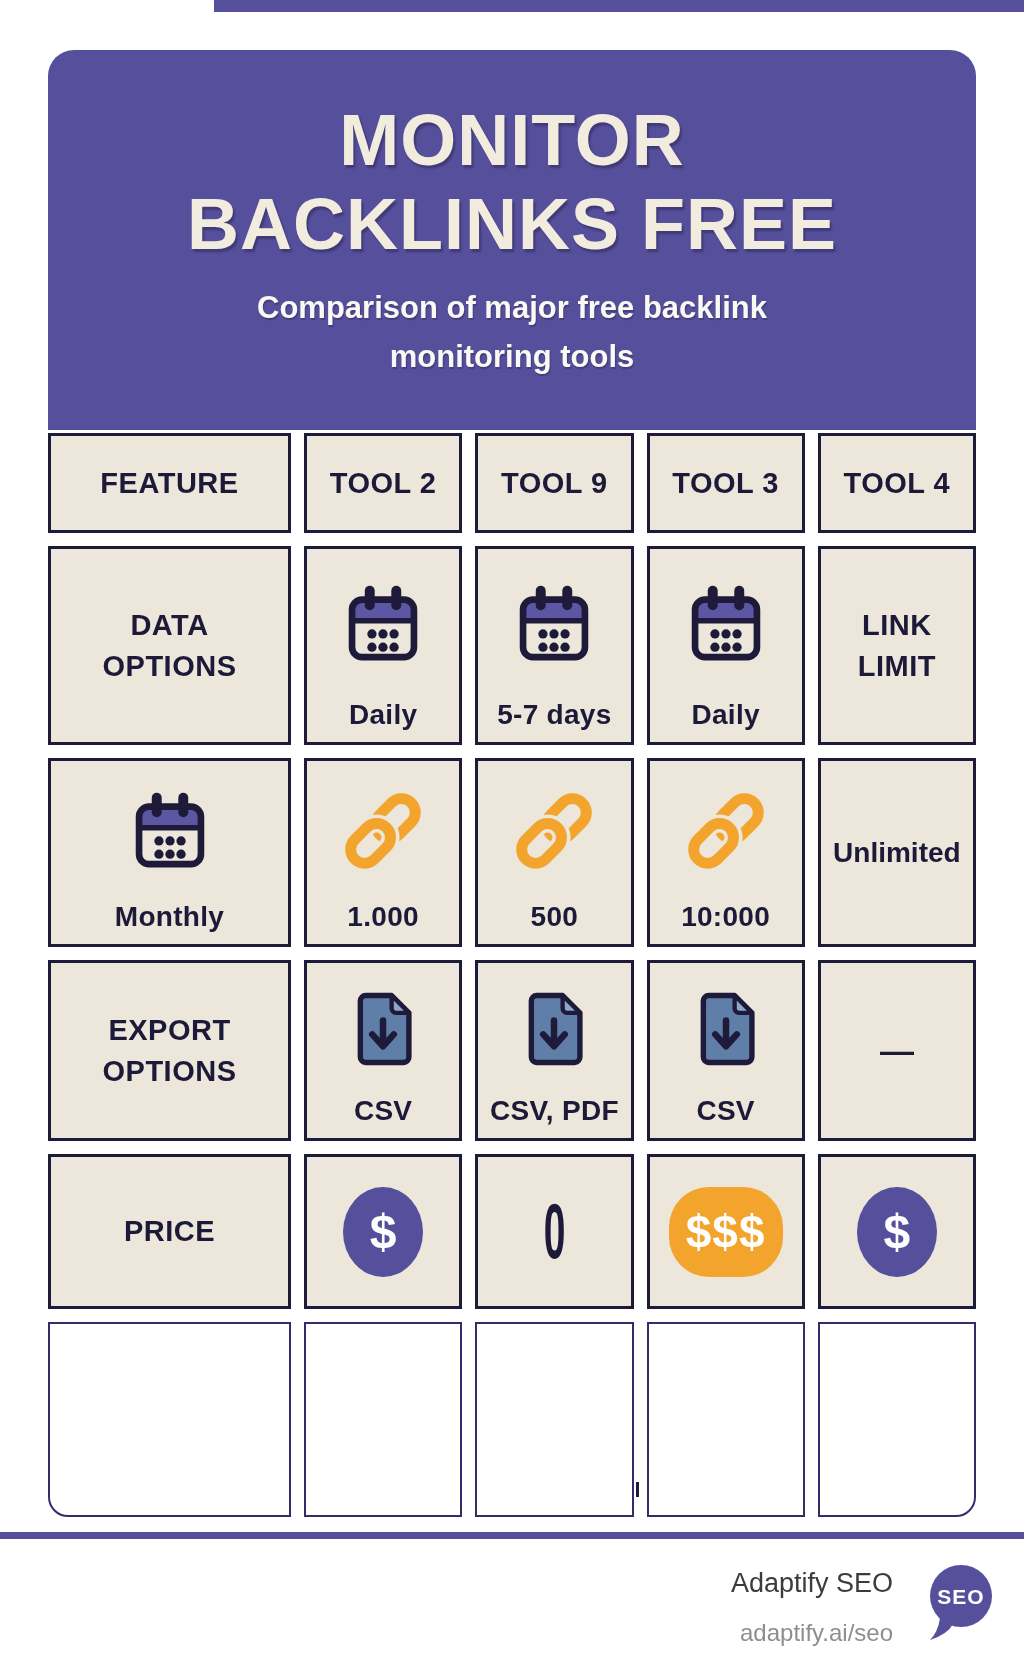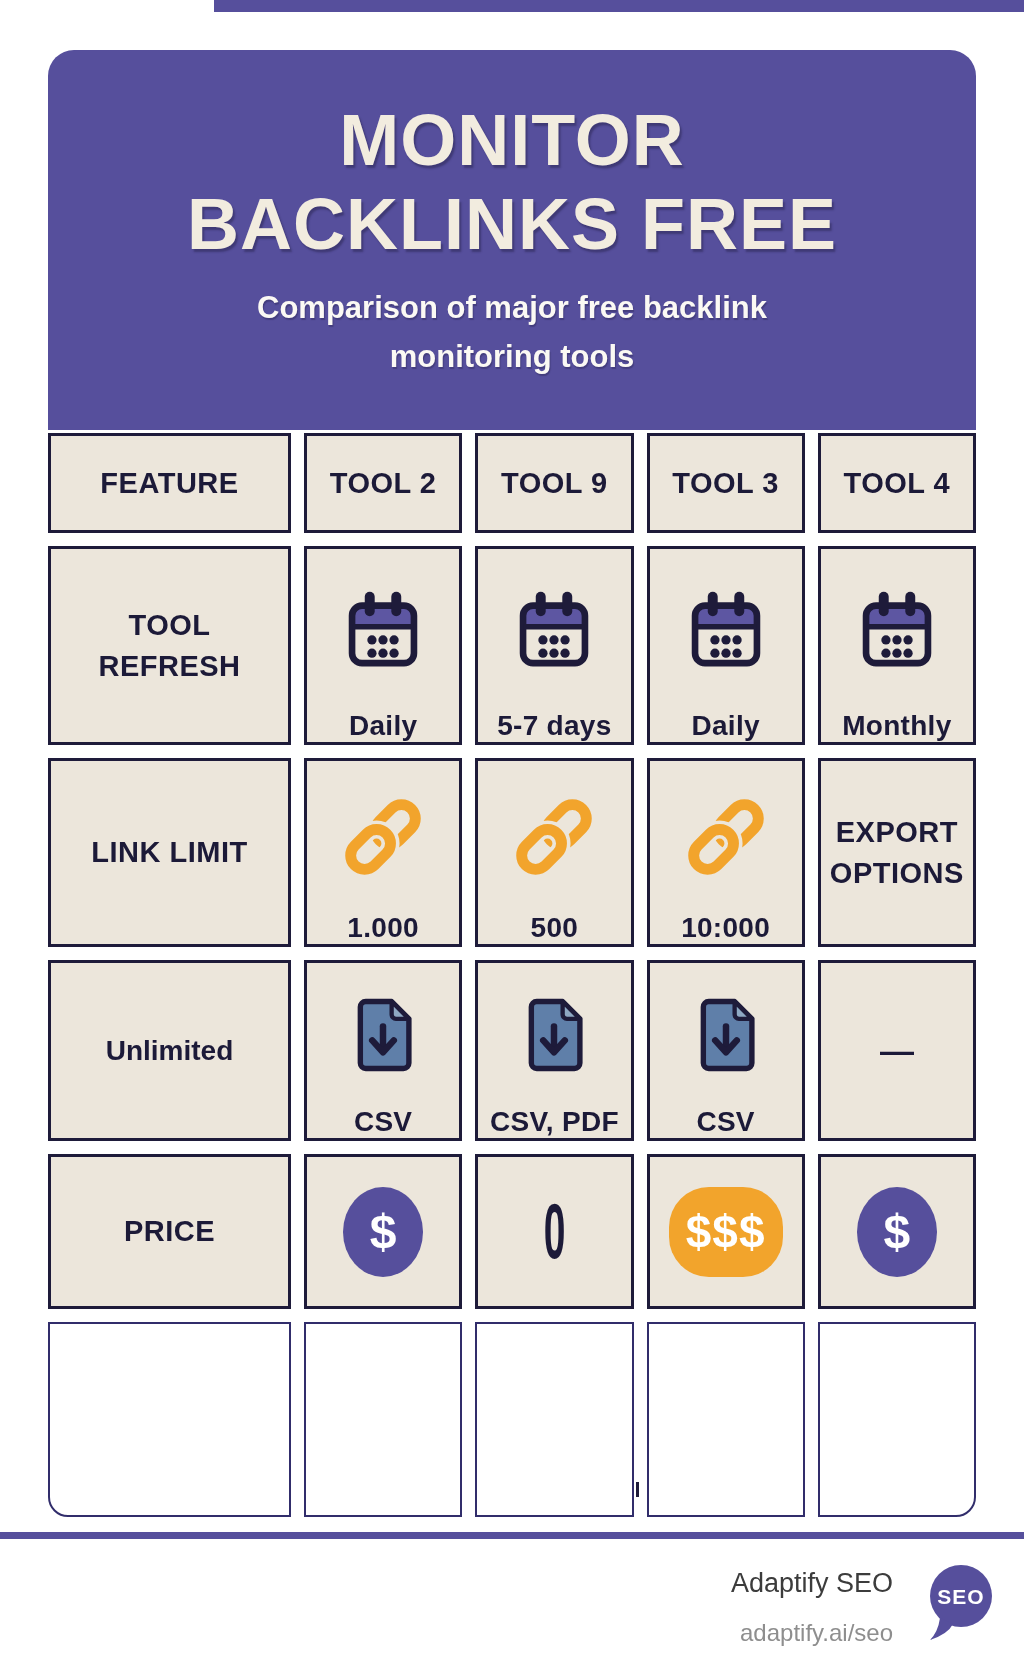--- a/index.html
+++ b/index.html
@@ -23,21 +23,21 @@
   .subtitle{margin-top:16px;color:var(--white-text);font-weight:bold;font-size:31px;line-height:1.6;
     max-width:660px;text-shadow:1px 2px 1px rgba(35,30,70,.35);text-align:center;}
 
   .grid{margin-top:3px;display:grid;grid-template-columns:243px 1fr 1fr 1fr 1fr;
     grid-template-rows:100px 199px 189px 181px 155px 195px;gap:13px;}
   .cell{background:var(--beige);border:3px solid var(--navy);display:flex;align-items:center;
     justify-content:center;color:var(--ink);}
   .cell.colhead{font-size:29px;font-weight:bold;letter-spacing:.5px;}
   .cell.feature{font-size:29px;font-weight:bold;letter-spacing:.5px;text-align:center;line-height:1.4;}
   .cell.feature span{display:block;max-width:175px;}
-  .cell.value{flex-direction:column;padding-bottom:0;align-items:center;}
+  .cell.value{flex-direction:column;padding-bottom:11px;align-items:center;}
   .icon-area{flex:1;display:flex;align-items:center;justify-content:center;}
   .val-label{font-size:28px;font-weight:bold;letter-spacing:.3px;}
   .center-text{font-size:28px;font-weight:bold;}
   .dash-text{font-size:34px;font-weight:bold;}
   .cell.price-cell{padding-bottom:0;}
   .cell.empty{background:#ffffff;border:2px solid var(--empty-border);}
   .cell.empty.bl{border-bottom-left-radius:20px;}
   .cell.empty.br{border-bottom-right-radius:20px;}
 
   .dollar-badge{width:80px;height:90px;border-radius:50%;background:var(--purple);
@@ -79,21 +79,21 @@
 
     <div class="grid">
 
       <div class="cell colhead">FEATURE</div>
       <div class="cell colhead">TOOL 2</div>
       <div class="cell colhead">TOOL 9</div>
       <div class="cell colhead">TOOL 3</div>
       <div class="cell colhead">TOOL 4</div>
 
       <div class="cell feature">
-        <span>TOOL REFRESH</span>
+        <span>DATA OPTIONS</span>
       </div>
 
       <div class="cell value">
         <div class="icon-area">
           <svg width="84" height="84" viewBox="0 0 76 76">
             <rect x="10" y="16" width="56" height="52" rx="9" class="f-beige"></rect>
             <path d="M10,25 a9,9 0 0 1 9,-9 h38 a9,9 0 0 1 9,9 v10 h-56 z" class="f-band"></path>
             <rect x="10" y="16" width="56" height="52" rx="9" fill="none" class="st-navy" stroke-width="6"></rect>
             <line x1="10" y1="35" x2="66" y2="35" class="st-navy" stroke-width="5"></line>
             <line x1="26" y1="8" x2="26" y2="21" class="st-navy" stroke-width="9" stroke-linecap="round"></line>
@@ -142,44 +142,44 @@
               <circle cx="38" cy="47" r="4.2" class="f-navy"></circle>
               <circle cx="48" cy="47" r="4.2" class="f-navy"></circle>
             <circle cx="28" cy="59" r="4.2" class="f-navy"></circle>
               <circle cx="38" cy="59" r="4.2" class="f-navy"></circle>
               <circle cx="48" cy="59" r="4.2" class="f-navy"></circle>
           </svg>
         </div>
         <div class="val-label">Daily</div>
       </div>
 
+      <div class="cell feature">
+        <span>LINK LIMIT</span>
+      </div>
+
       <div class="cell value">
         <div class="icon-area">
           <svg width="84" height="84" viewBox="0 0 76 76">
             <rect x="10" y="16" width="56" height="52" rx="9" class="f-beige"></rect>
             <path d="M10,25 a9,9 0 0 1 9,-9 h38 a9,9 0 0 1 9,9 v10 h-56 z" class="f-band"></path>
             <rect x="10" y="16" width="56" height="52" rx="9" fill="none" class="st-navy" stroke-width="6"></rect>
             <line x1="10" y1="35" x2="66" y2="35" class="st-navy" stroke-width="5"></line>
             <line x1="26" y1="8" x2="26" y2="21" class="st-navy" stroke-width="9" stroke-linecap="round"></line>
             <line x1="50" y1="8" x2="50" y2="21" class="st-navy" stroke-width="9" stroke-linecap="round"></line>
             <circle cx="28" cy="47" r="4.2" class="f-navy"></circle>
               <circle cx="38" cy="47" r="4.2" class="f-navy"></circle>
               <circle cx="48" cy="47" r="4.2" class="f-navy"></circle>
             <circle cx="28" cy="59" r="4.2" class="f-navy"></circle>
               <circle cx="38" cy="59" r="4.2" class="f-navy"></circle>
               <circle cx="48" cy="59" r="4.2" class="f-navy"></circle>
           </svg>
         </div>
         <div class="val-label">Monthly</div>
       </div>
 
-      <div class="cell feature">
-        <span>LINK LIMIT</span>
-      </div>
-
       <div class="cell value">
         <div class="icon-area">
           <svg width="92" height="92" viewBox="0 0 76 76">
             <g transform="rotate(45 38 38)">
               <rect x="26.5" y="5" width="23" height="37" rx="11.5" fill="none" class="st-orange" stroke-width="9"></rect>
               <rect x="26.5" y="34" width="23" height="37" rx="11.5" fill="none" class="st-beige" stroke-width="15"></rect>
               <rect x="26.5" y="34" width="23" height="37" rx="11.5" fill="none" class="st-orange" stroke-width="9"></rect>
             </g>
           </svg>
         </div>
@@ -205,26 +205,26 @@
             <g transform="rotate(45 38 38)">
               <rect x="26.5" y="5" width="23" height="37" rx="11.5" fill="none" class="st-orange" stroke-width="9"></rect>
               <rect x="26.5" y="34" width="23" height="37" rx="11.5" fill="none" class="st-beige" stroke-width="15"></rect>
               <rect x="26.5" y="34" width="23" height="37" rx="11.5" fill="none" class="st-orange" stroke-width="9"></rect>
             </g>
           </svg>
         </div>
         <div class="val-label">10:000</div>
       </div>
 
+      <div class="cell">
+        <div class="center-text">Unlimited</div>
+      </div>
+
       <div class="cell feature">
         <span>EXPORT OPTIONS</span>
-      </div>
-
-      <div class="cell">
-        <div class="center-text">Unlimited</div>
       </div>
 
       <div class="cell value">
         <div class="icon-area">
           <svg width="82" height="82" viewBox="0 0 76 76">
             <path d="M17,12 a5,5 0 0 1 5,-5 h24 l16,16 v41 a5,5 0 0 1 -5,5 h-35 a5,5 0 0 1 -5,-5 z" class="f-blue st-navy" stroke-width="5" stroke-linejoin="round"></path>
             <path d="M46,7 l16,16 h-12 a4,4 0 0 1 -4,-4 z" class="f-bluelight st-navy" stroke-width="4" stroke-linejoin="round"></path>
             <line x1="38" y1="30" x2="38" y2="51" class="st-navy" stroke-width="6" stroke-linecap="round"></line>
             <path d="M28,43 L38,54 L48,43" fill="none" class="st-navy" stroke-width="6" stroke-linecap="round" stroke-linejoin="round"></path>
           </svg>

